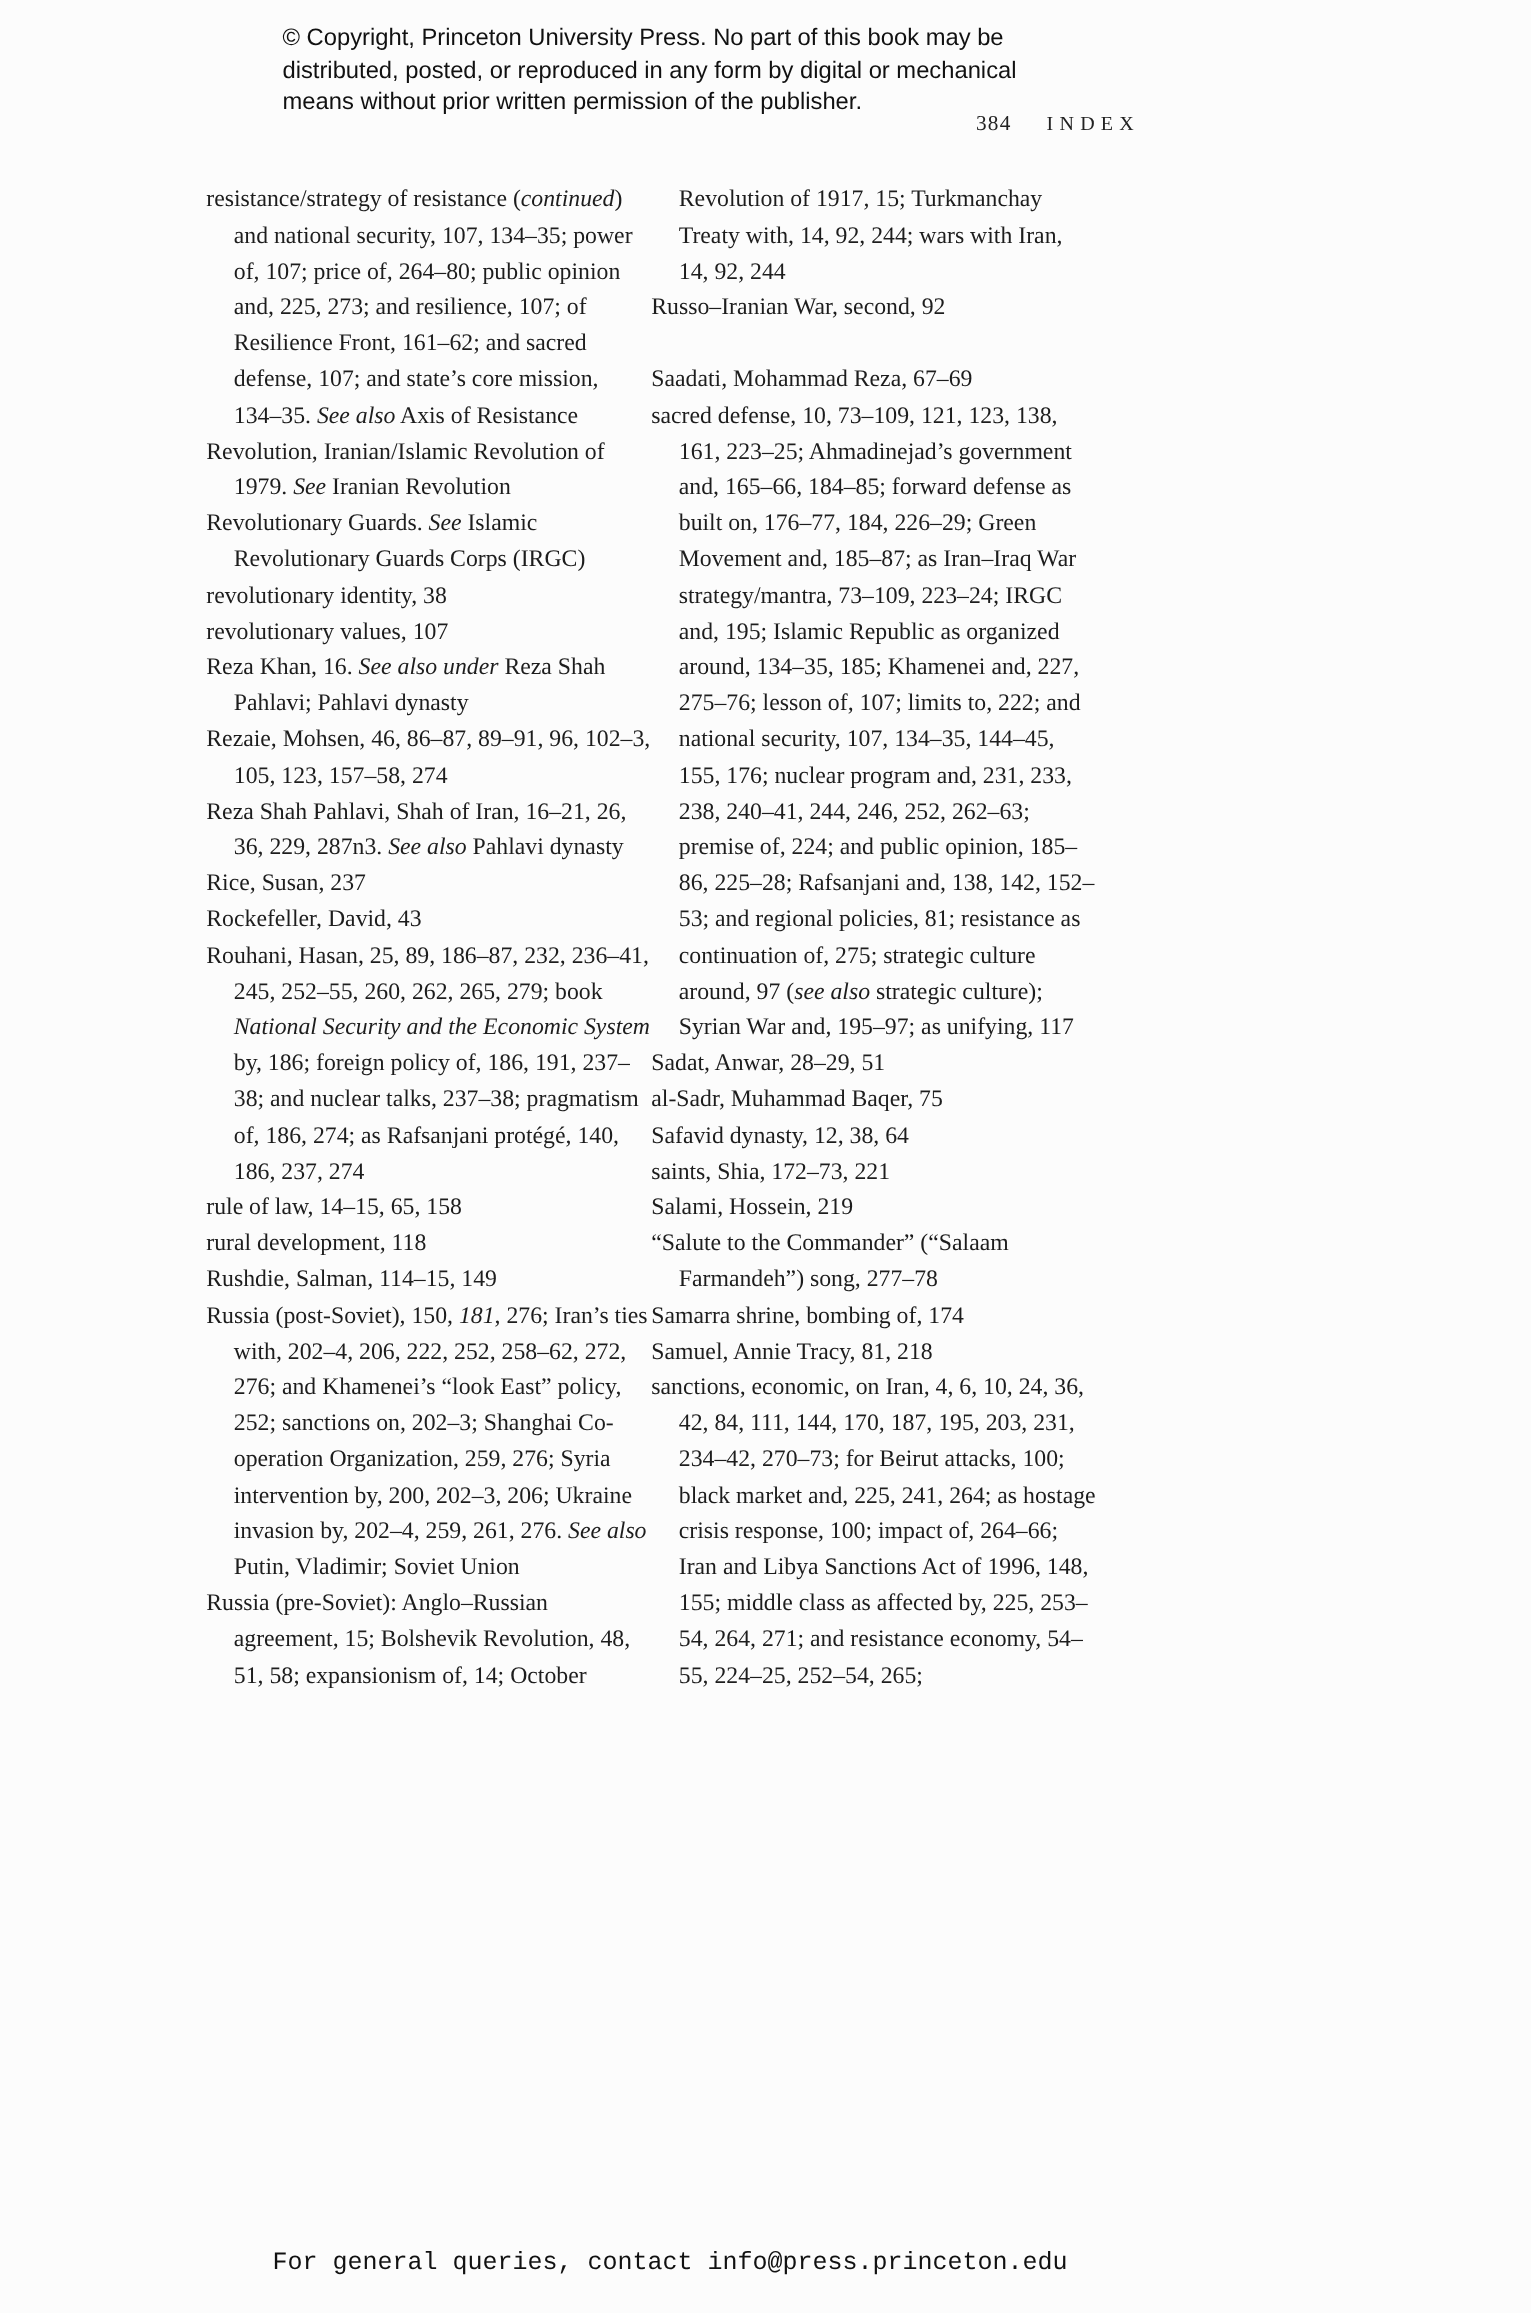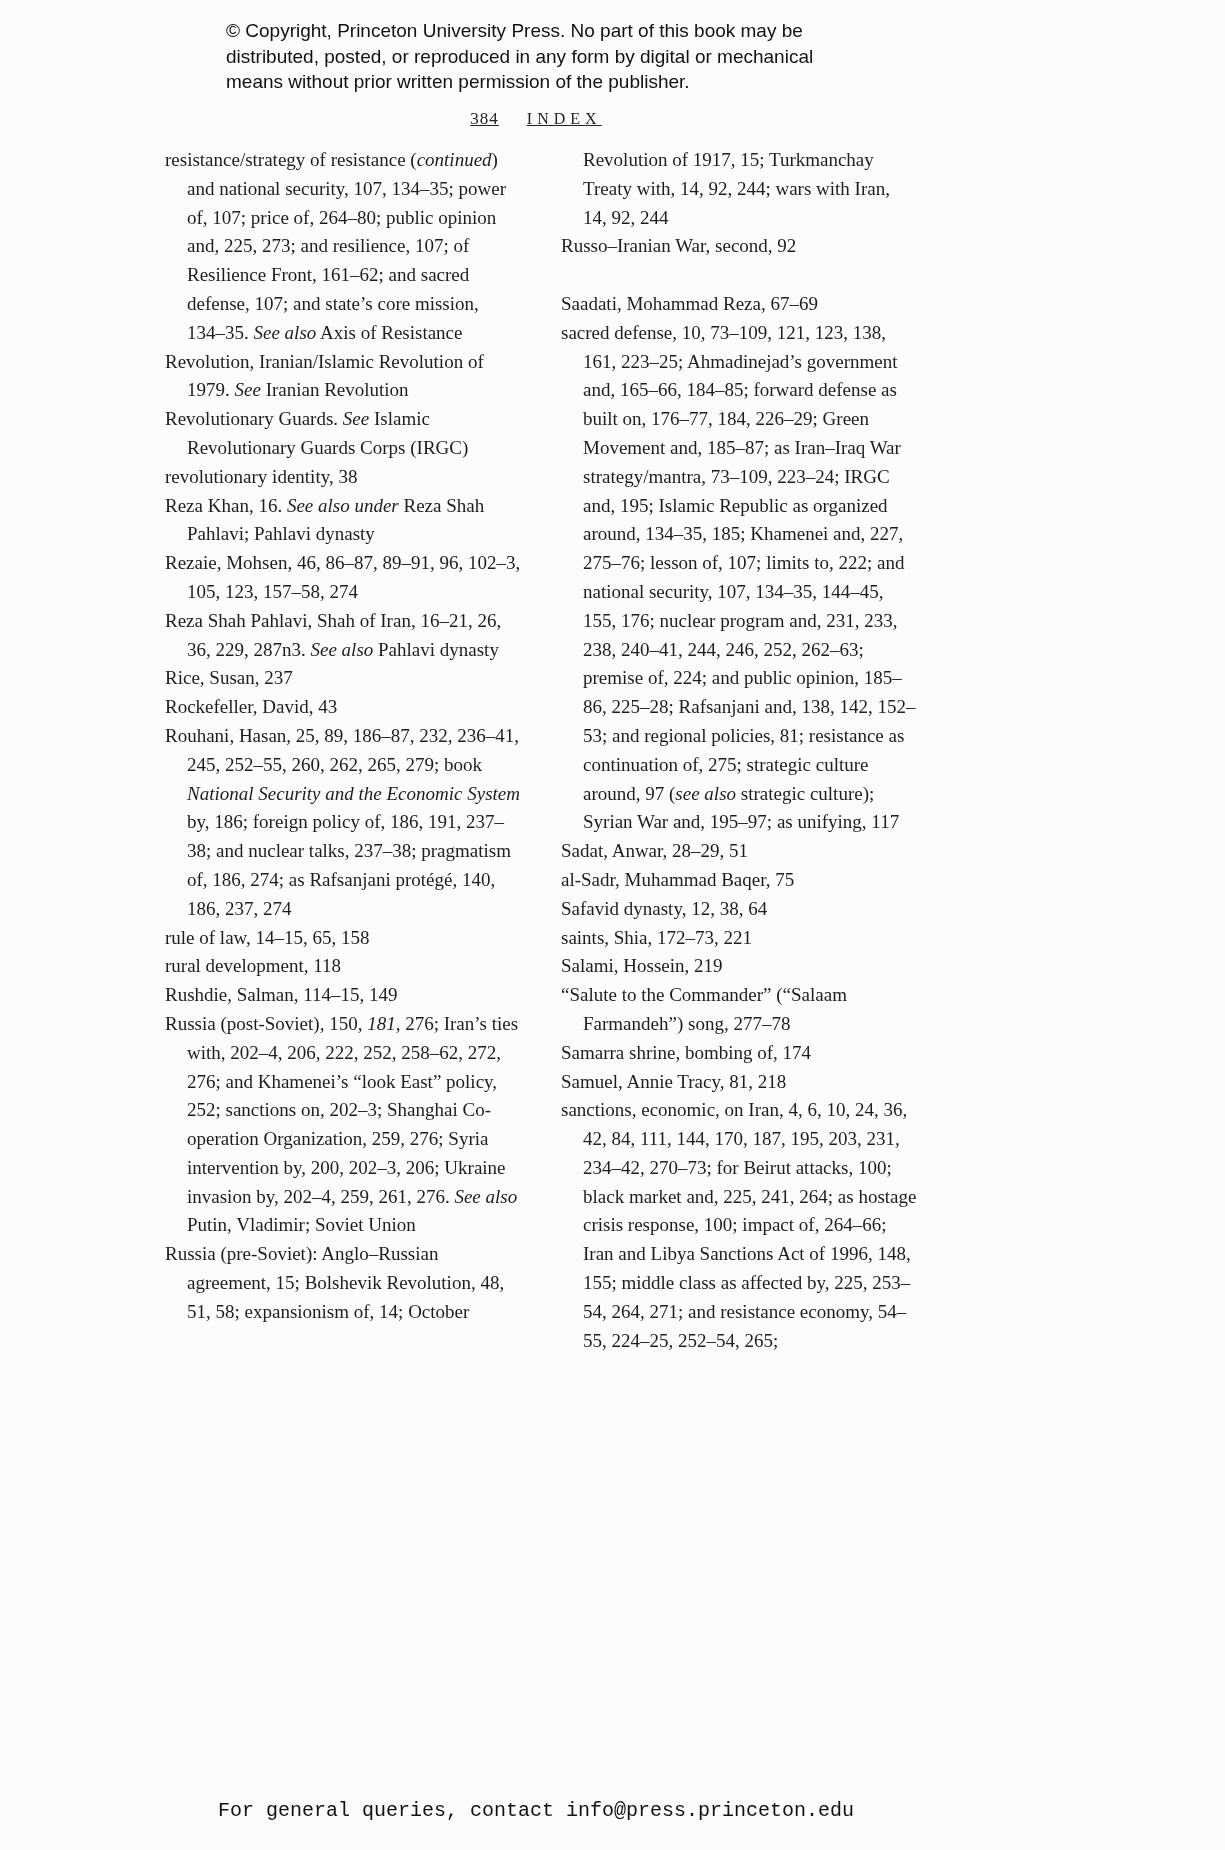--- a/index.html
+++ b/index.html
@@ -17,42 +17,40 @@
     top: 18px;
     width: 628px;
     font-family: Liberation Sans, sans-serif;
     font-size: 19px;
     line-height: 25.5px;
     color: #111;
   }
   .running-head {
     position: absolute;
     left: 160px;
-    top: 109px;
+    top: 89px;
     width: 752px;
-    text-align: center;
+    text-align: right;
     font-size: 17px;
     color: #222;
-    text-decoration: underline;
   }
   .page-number {
     margin-right: 28px;
     letter-spacing: 1px;
   }
   .head-title {
     font-size: 16px;
     letter-spacing: 5px;
   }
   .columns {
     position: absolute;
     left: 165px;
     top: 146px;
     width: 760px;
     display: flex;
-    gap: 40px;
   }
   .col {
     width: 356px;
     font-size: 19px;
     line-height: 28.8px;
     text-align: left;
   }
   .entry {
     padding-left: 22px;
     text-indent: -22px;
@@ -81,20 +79,21 @@
   <div class="running-head">
     <span class="page-number">384</span><span class="head-title">INDEX</span>
   </div>
 
   <div class="columns">
     <div class="col" id="col-left">
         <p class="entry"><span>resistance/strategy of resistance (</span><i>continued</i><span>) and national security, 107, 134–35; power of, 107; price of, 264–80; public opinion and, 225, 273; and resilience, 107; of Resilience Front, 161–62; and sacred defense, 107; and state’s core mission, 134–35. </span><i>See also</i><span> Axis of Resistance</span></p>
         <p class="entry"><span>Revolution, Iranian/Islamic Revolution of 1979. </span><i>See</i><span> Iranian Revolution</span></p>
         <p class="entry"><span>Revolutionary Guards. </span><i>See</i><span> Islamic Revolutionary Guards Corps (IRGC)</span></p>
         <p class="entry"><span>revolutionary identity, 38</span></p>
+        <p class="entry"><span>revolutionary values, 107</span></p>
         <p class="entry"><span>Reza Khan, 16. </span><i>See also under</i><span> Reza Shah Pahlavi; Pahlavi dynasty</span></p>
         <p class="entry"><span>Rezaie, Mohsen, 46, 86–87, 89–91, 96, 102–3, 105, 123, 157–58, 274</span></p>
         <p class="entry"><span>Reza Shah Pahlavi, Shah of Iran, 16–21, 26, 36, 229, 287n3. </span><i>See also</i><span> Pahlavi dynasty</span></p>
         <p class="entry"><span>Rice, Susan, 237</span></p>
         <p class="entry"><span>Rockefeller, David, 43</span></p>
         <p class="entry"><span>Rouhani, Hasan, 25, 89, 186–87, 232, 236–41, 245, 252–55, 260, 262, 265, 279; book </span><i>National Security and the Economic System</i><span> by, 186; foreign policy of, 186, 191, 237–38; and nuclear talks, 237–38; pragmatism of, 186, 274; as Rafsanjani protégé, 140, 186, 237, 274</span></p>
         <p class="entry"><span>rule of law, 14–15, 65, 158</span></p>
         <p class="entry"><span>rural development, 118</span></p>
         <p class="entry"><span>Rushdie, Salman, 114–15, 149</span></p>
         <p class="entry"><span>Russia (post-Soviet), 150, </span><i>181</i><span>, 276; Iran’s ties with, 202–4, 206, 222, 252, 258–62, 272, 276; and Khamenei’s “look East” policy, 252; sanctions on, 202–3; Shanghai Co­operation Organization, 259, 276; Syria intervention by, 200, 202–3, 206; Ukraine invasion by, 202–4, 259, 261, 276. </span><i>See also</i><span> Putin, Vladimir; Soviet Union</span></p>

